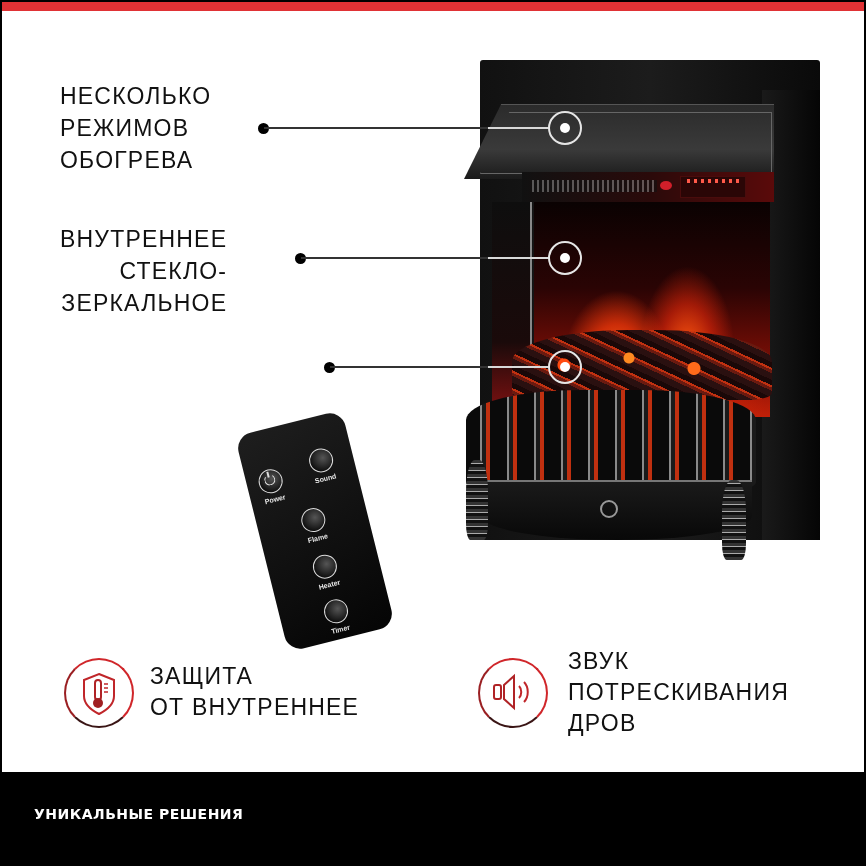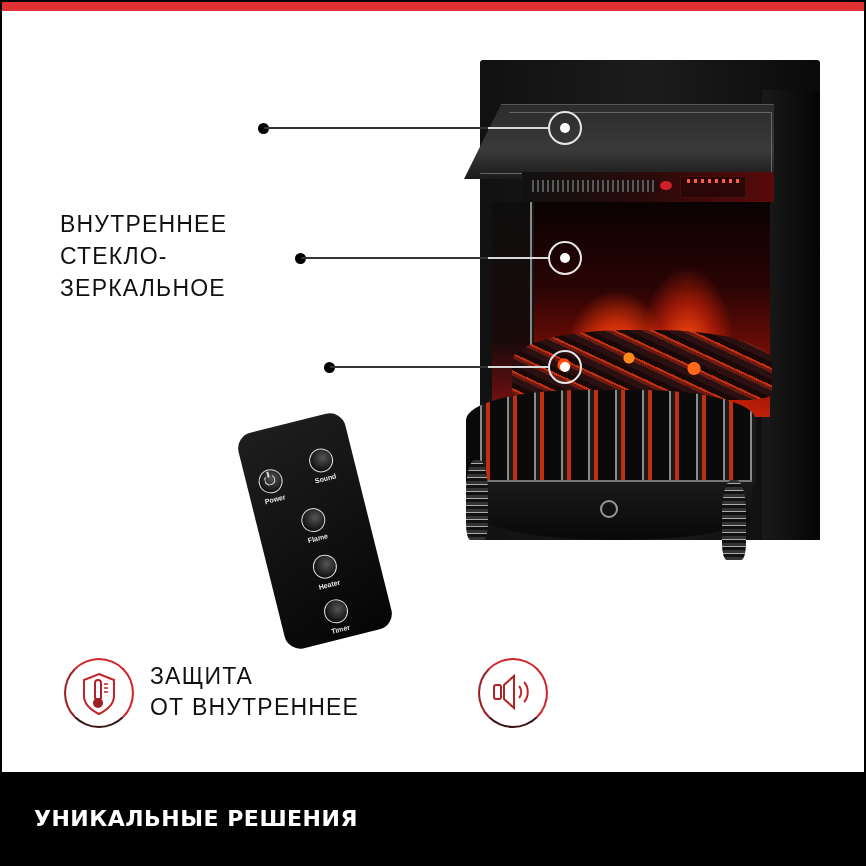--- a/index.html
+++ b/index.html
@@ -155,31 +155,34 @@
     position: absolute; width: 70px; height: 70px; border-radius: 50%;
     border: 2px solid #d0262a;
     border-bottom-color: #3a1515; border-left-color: #9a1f22;
   }
   .bf-text {
     position: absolute; font-size: 23px; line-height: 31px; color: #111;
     letter-spacing: 1.2px; white-space: pre-line;
   }
   .footer-title {
     position: absolute; left: 34px; top: 806px; color: #fff;
-    font-weight: 700; font-size: 22px; letter-spacing: 0.5px;
+    font-weight: 700; font-size: 14px; letter-spacing: 0.5px;
     font-family: "DejaVu Sans", sans-serif;
   }
 </style>
 </head>
 <body>
 
 <div class="frame">
   <div class="top-bar"></div>
 
-  <div class="feature-label" style="left:58px; top:206px;">ВНУТРЕННЕЕ
+  <div class="feature-label" style="left:58px; top:78px;">НЕСКОЛЬКО
+РЕЖИМОВ
+ОБОГРЕВА</div>
+  <div class="feature-label" style="left:58px; top:221px;text-align:right;">ВНУТРЕННЕЕ
 СТЕКЛО-
 ЗЕРКАЛЬНОЕ</div>
 
   <div class="fireplace">
     <div class="fp-frame"></div>
     <div class="fp-frame-right"></div>
     <div class="fp-hood"></div>
     <div class="fp-hood-inner"></div>
     <div class="fp-control"></div>
     <div class="fp-vent"></div>
@@ -240,15 +243,18 @@
 ОТ ВНУТРЕННЕЕ</div>
 
   <div class="bf-icon" style="left:476px; top:656px;">
     <svg width="66" height="66" viewBox="0 0 66 66">
       <rect x="14" y="25" width="7" height="14" rx="2" fill="none" stroke="#b02326" stroke-width="2"></rect>
       <path d="M24 25 L34 16 L34 48 L24 39 Z" fill="none" stroke="#b02326" stroke-width="2"></path>
       <path d="M39 26 C42 29 42 35 39 38" fill="none" stroke="#c0262a" stroke-width="2"></path>
       <path d="M44 22 C49 27 49 37 44 42" fill="none" stroke="#c0262a" stroke-width="2"></path>
     </svg>
   </div>
+  <div class="bf-text" style="left:566px; top:644px;">ЗВУК
+ПОТРЕСКИВАНИЯ
+ДРОВ</div>
 </div>
 
 <div class="footer-title">УНИКАЛЬНЫЕ РЕШЕНИЯ</div>
 
 </body></html>

